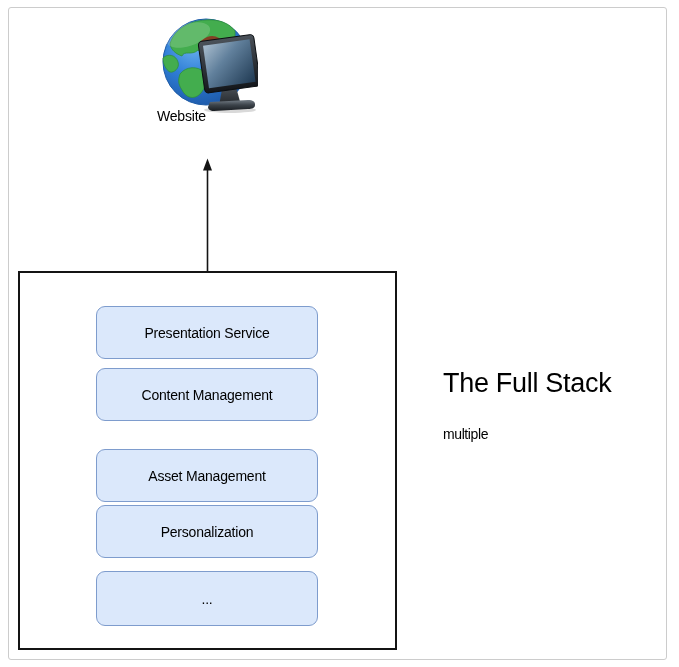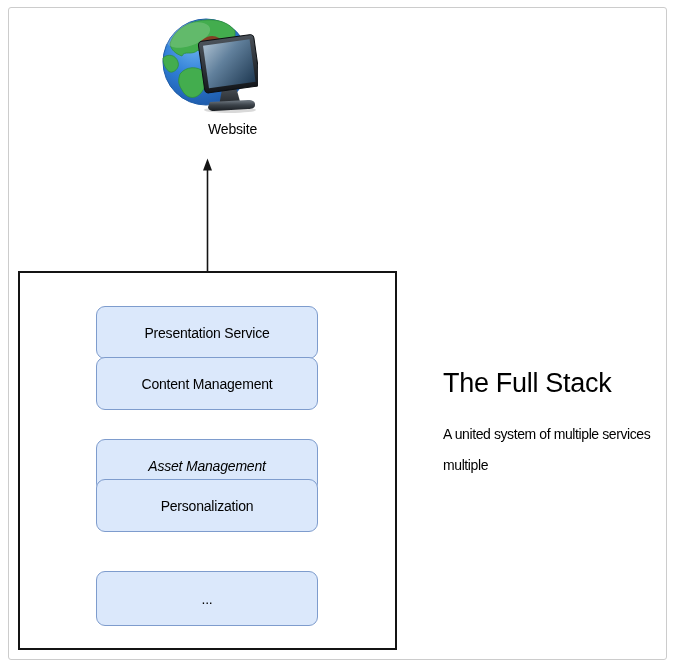--- a/index.html
+++ b/index.html
@@ -20,24 +20,24 @@
     border-radius: 3px;
     box-sizing: border-box;
   }
   .website-icon {
     position: absolute;
     left: 158px; top: 14px;
     width: 100px; height: 100px;
   }
   .website-label {
     position: absolute;
-    left: 157px; top: 119px;
+    left: 157px; top: 106px;
     width: 100px; height: 20px;
     line-height: 20px;
-    text-align: right;
+    text-align: left;
     font-size: 14px;
     letter-spacing: -0.2px;
   }
   .arrow-svg {
     position: absolute;
     left: 201px; top: 158px;
     width: 13px; height: 113px;
   }
   .outer-box {
     position: absolute;
@@ -55,23 +55,23 @@
     border: 1px solid #7e9ccd;
     border-radius: 9px;
     box-sizing: border-box;
     display: flex;
     align-items: center;
     justify-content: center;
     font-size: 14px;
     letter-spacing: -0.2px;
   }
   .s1 { top: 306px; }
-  .s2 { top: 357px; text-align: center; }
-  .s3 { top: 439px; font-style: italic; }
-  .s4 { top: 479px; }
+  .s2 { top: 368px; text-align: center; }
+  .s3 { top: 449px; }
+  .s4 { top: 505px; }
   .s5 { top: 571px; height: 55px; }
   .caption-title {
     position: absolute;
     left: 443px; top: 370px;
     font-size: 27px;
     font-weight: normal;
     letter-spacing: -0.3px;
     line-height: 1;
     white-space: nowrap;
   }
@@ -155,15 +155,14 @@
 </div>
 <div class="service-box s4">
   <span>Personalization</span>
 </div>
 <div class="service-box s5">
   <span>...</span>
 </div>
 
 <div class="caption-title">The Full Stack</div>
 <div class="caption-desc">
-  <div>A united system of multiple services</div>
   <div>multiple</div>
 </div>
 
 </body></html>

